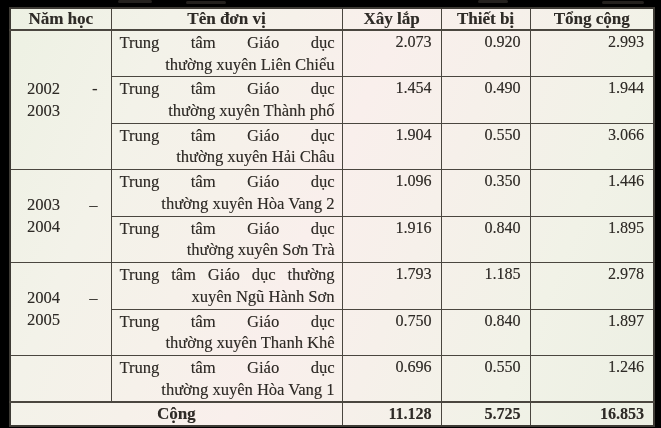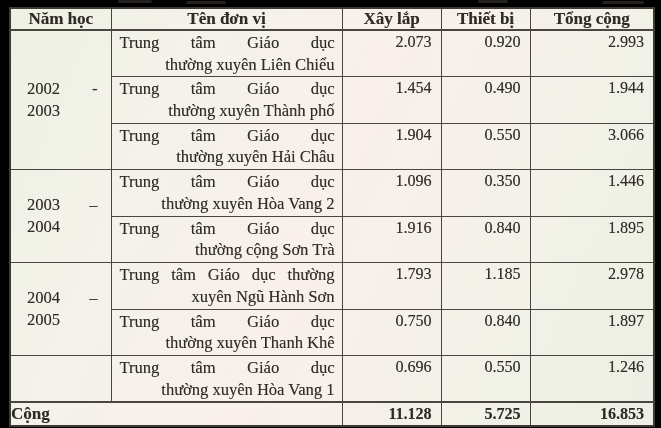--- a/index.html
+++ b/index.html
@@ -42,21 +42,21 @@
   }
   .l1 { text-align:justify; text-align-last:justify; }
   .l2 { text-align:right; }
   td.num {
     vertical-align:top; text-align:right;
     font-size:16px; padding:2px 9px 0 0;
   }
   tfoot tr { height:24px; }
   tfoot td { border-top-width:2px; }
   td.foot-label {
-    text-align:left; font-weight:bold; font-size:17px;
+    text-align:center; font-weight:bold; font-size:17px;
     vertical-align:middle;
   }
   tfoot td.num { font-weight:bold; vertical-align:middle; padding-top:0; }
   .scan-artifact {
     position:absolute; background:rgba(95,88,78,0.38);
     border-radius:2px; filter:blur(0.7px);
   }
   .a1 { left:118px; top:0;  width:34px; height:3px; }
   .a2 { left:186px; top:1px; width:40px; height:3px; }
   .a3 { left:478px; top:0;  width:30px; height:3px; }
@@ -140,21 +140,21 @@
           <div class="l1">Trung tâm Giáo dục</div>
           <div class="l2">thường xuyên Hòa Vang 2</div>
         </td>
         <td class="num">1.096</td>
         <td class="num">0.350</td>
         <td class="num">1.446</td>
       </tr>
       <tr>
         <td class="name">
           <div class="l1">Trung tâm Giáo dục</div>
-          <div class="l2">thường cộng Sơn Trà</div>
+          <div class="l2">thường xuyên Sơn Trà</div>
         </td>
         <td class="num">1.916</td>
         <td class="num">0.840</td>
         <td class="num">1.895</td>
       </tr>
       <tr>
         <td class="year" rowspan="2">
           <div class="yline1">
             <span>2004</span>
             <span>–</span>

